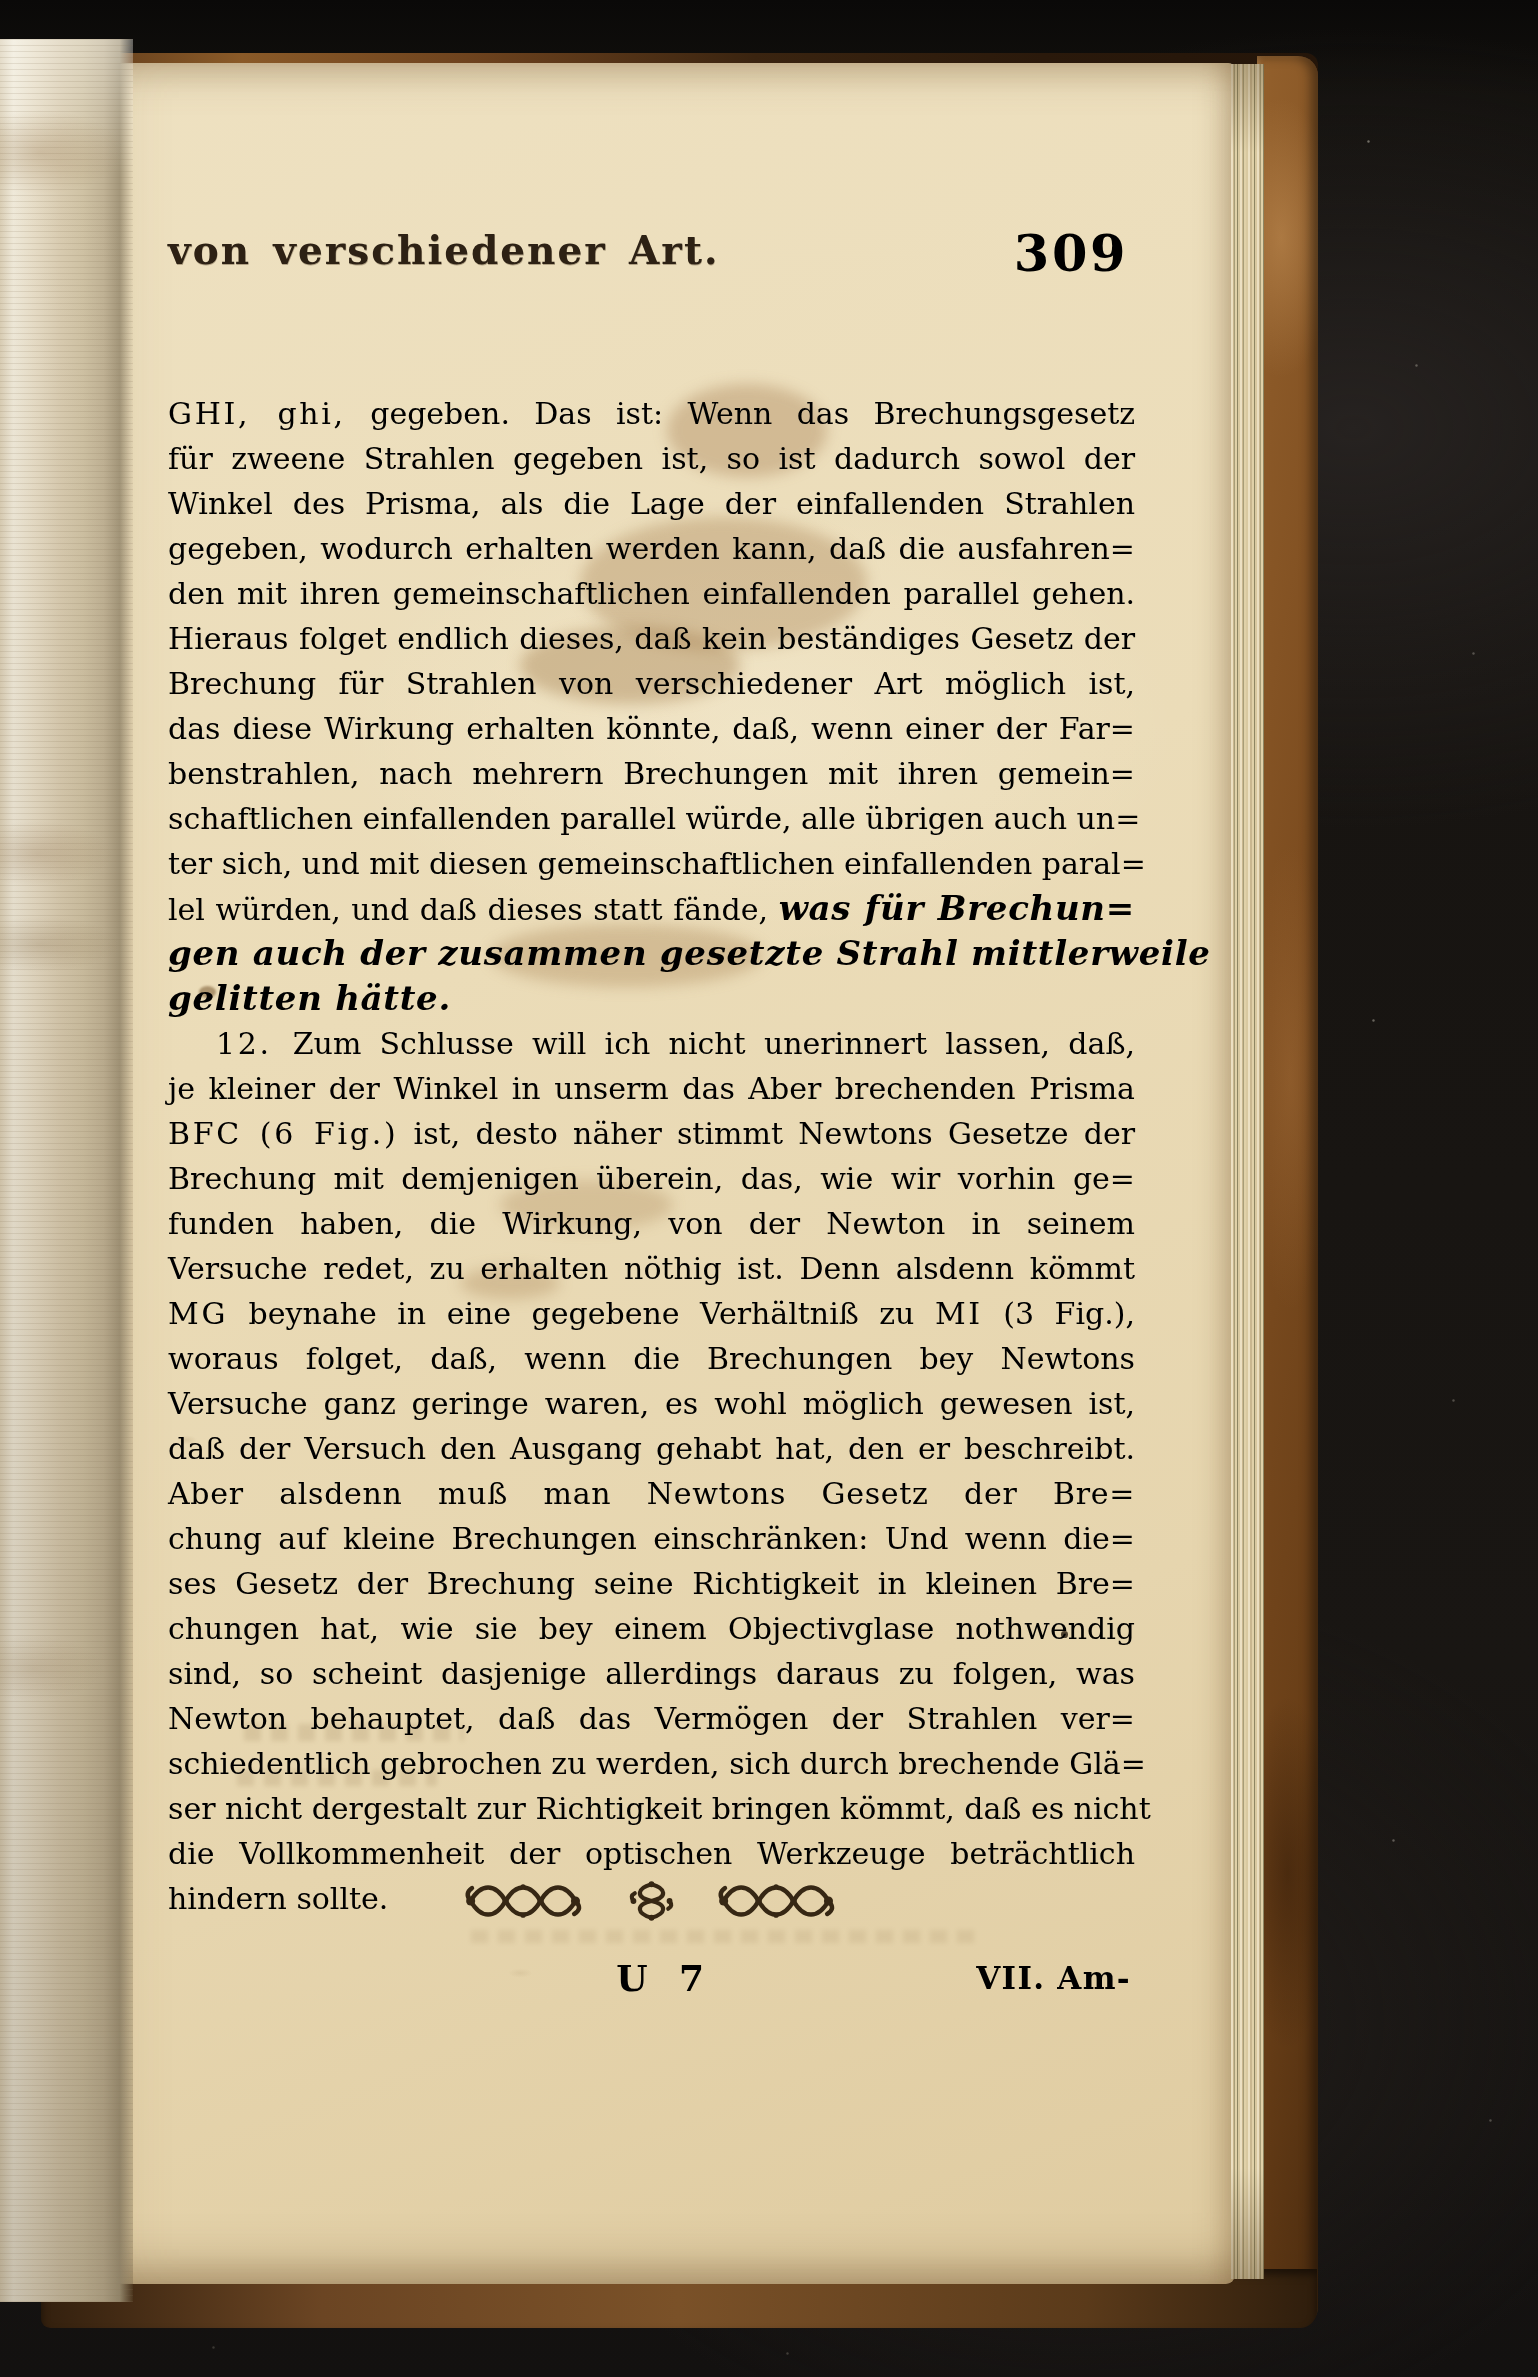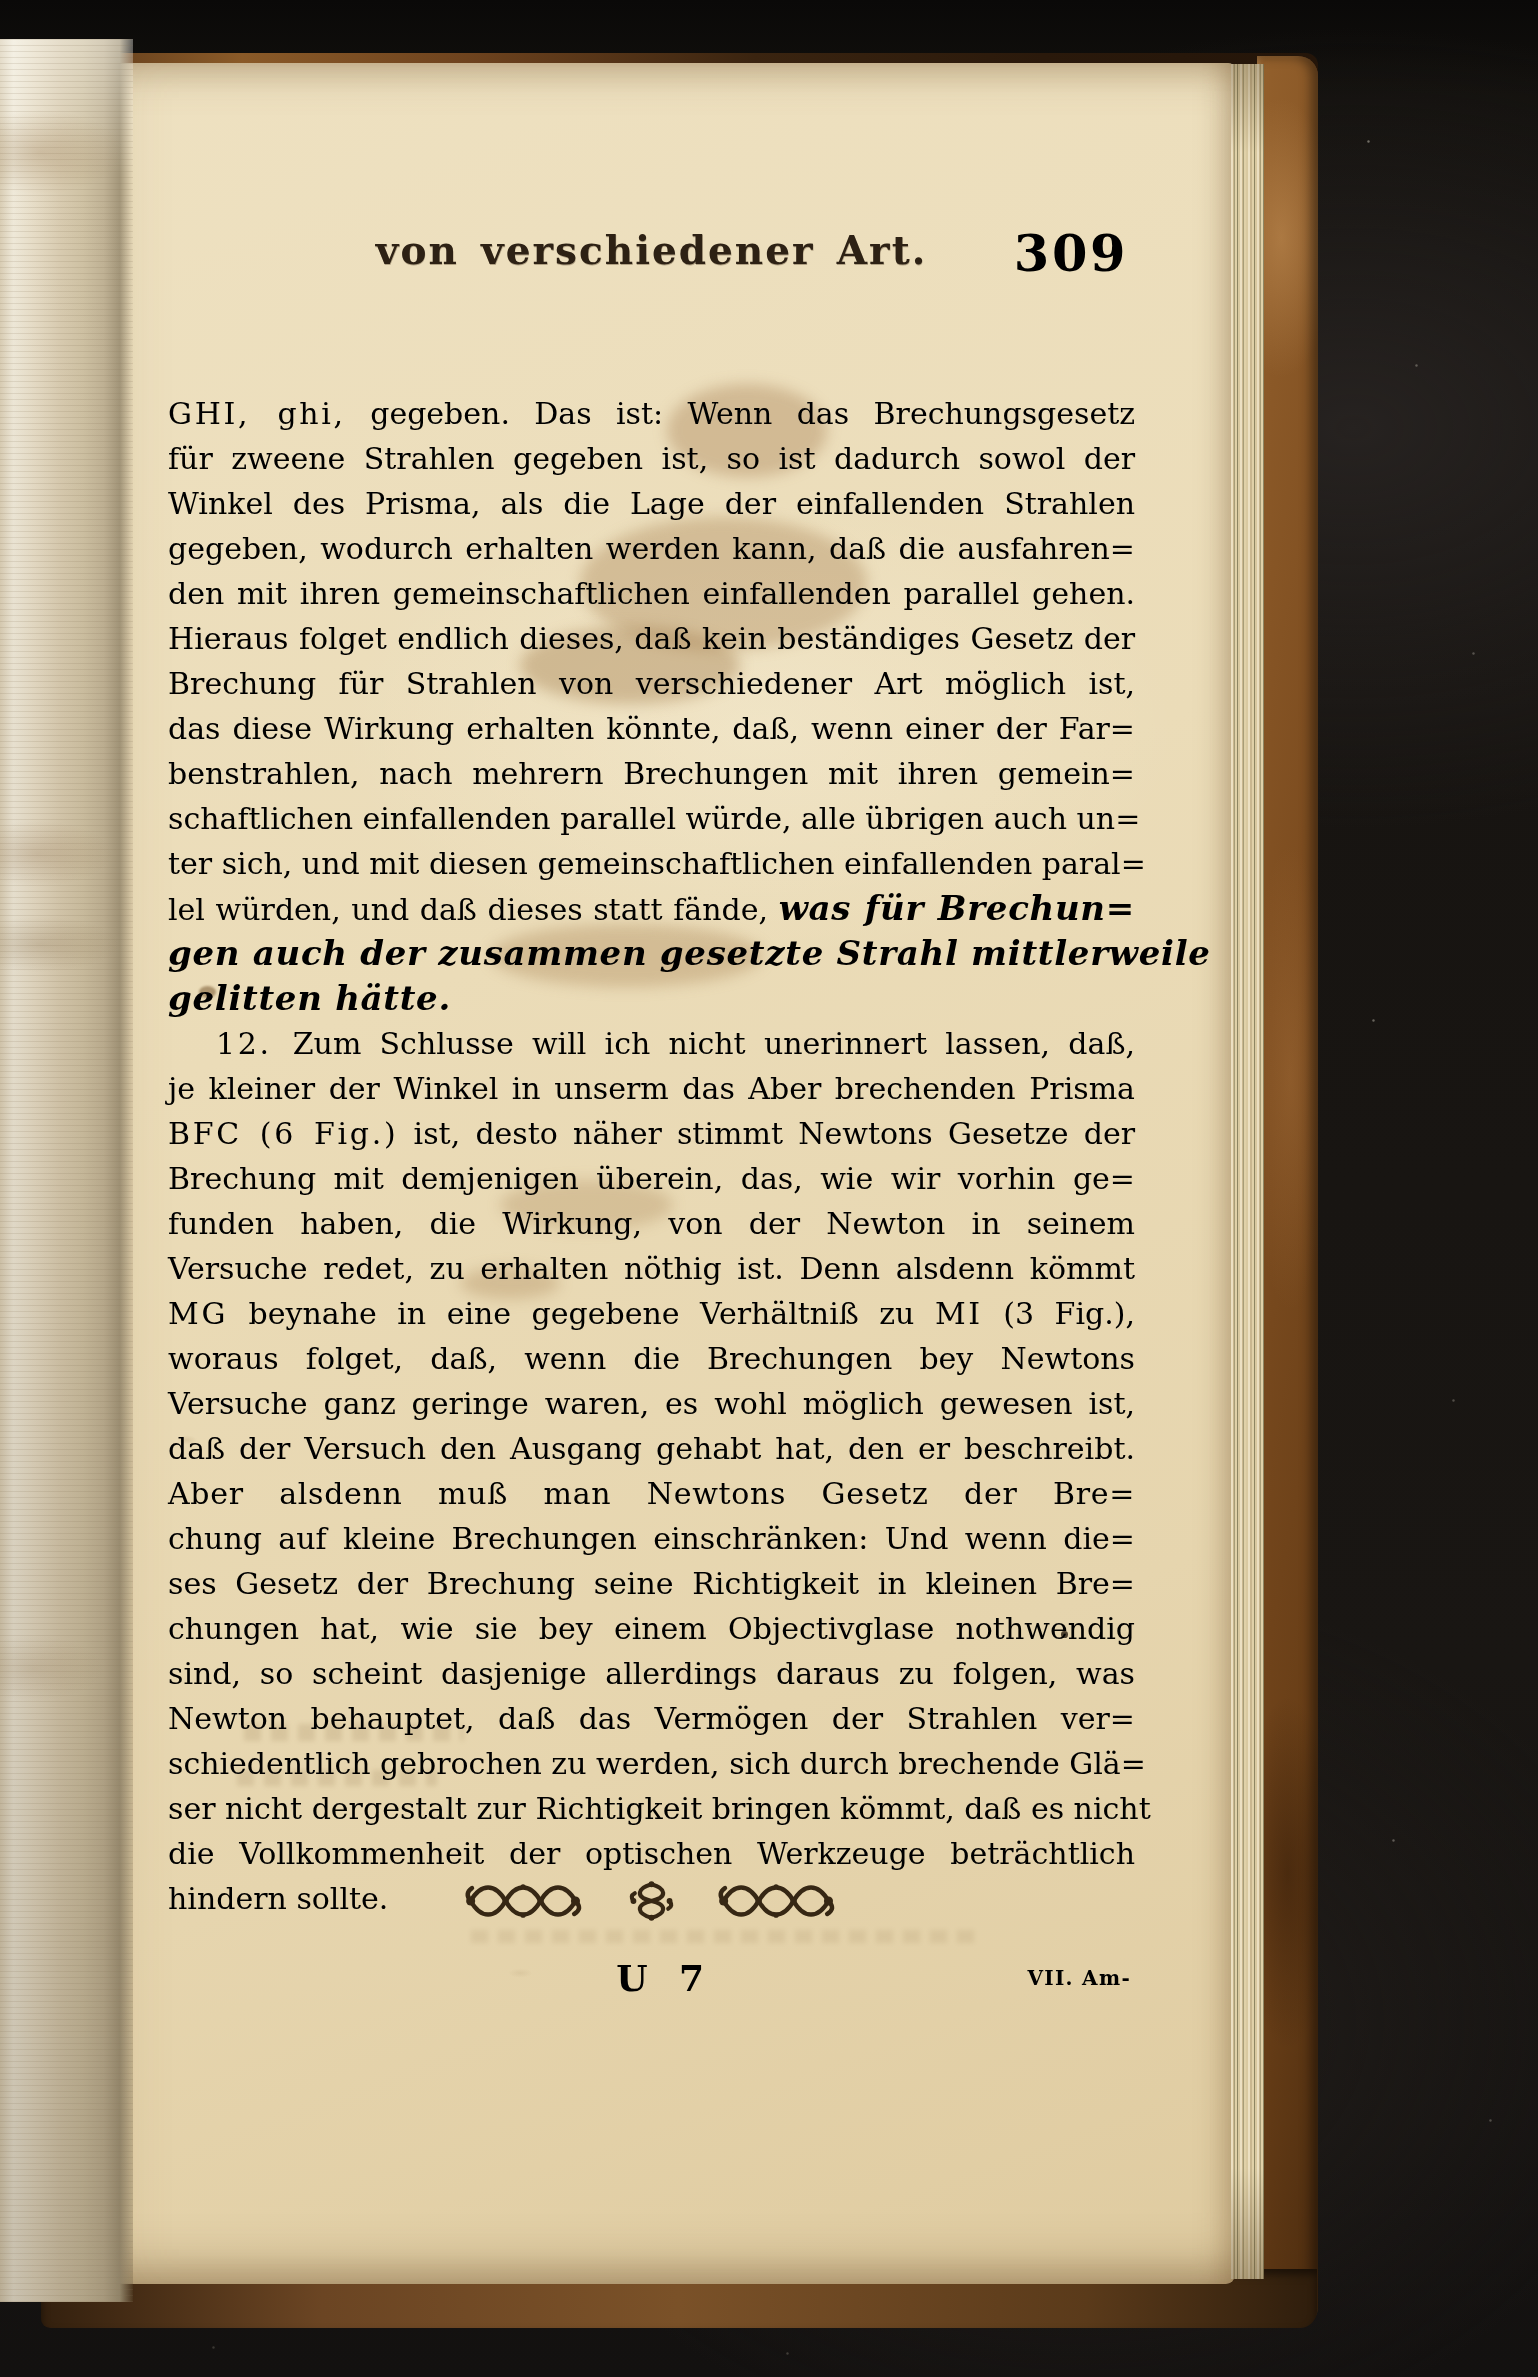--- a/index.html
+++ b/index.html
@@ -67,38 +67,38 @@
   .st5{left:456px;top:1117px;width:173px;height:50px;background:rgba(150,108,58,.24);}
   .st6{left:416px;top:1204px;width:100px;height:32px;background:rgba(150,108,58,.26);}
   .st7{left:155px;top:923px;width:17.3px;height:12px;background:rgba(110,75,35,.5);filter:blur(1.3px);}
   .st8{left:1017px;top:1568px;width:6.7px;height:6.7px;background:rgba(40,28,15,.8);filter:blur(0.7px);}
   .ghost{position:absolute;filter:blur(2.7px);opacity:.14;pointer-events:none;
     background:repeating-linear-gradient(90deg, #7a5c33 0 17.3px, rgba(0,0,0,0) 17.3px 27px);}
   .g1{left:200px;top:1661px;width:220px;height:17.3px;}
   .g2{left:193px;top:1707px;width:200px;height:16px;}
   .g3{left:427px;top:1867px;width:507px;height:13.3px;opacity:.10;}
   .header{position:absolute;left:124px;top:164px;width:967px;height:47px;}
-  .title{text-align:center;font-size:39px;line-height:47px;font-weight:700;letter-spacing:2px;word-spacing:6.7px;color:#2d2114;text-shadow:0.4px 0.7px 0.5px rgba(70,48,25,.35);}
+  .title{text-align:left;font-size:39px;line-height:47px;font-weight:700;letter-spacing:2px;word-spacing:6.7px;color:#2d2114;text-shadow:0.4px 0.7px 0.5px rgba(70,48,25,.35);}
   .pagenum{position:absolute;right:6.7px;top:2.7px;font-size:51px;line-height:47px;font-weight:600;letter-spacing:2.7px;}
   .body-text{position:absolute;left:124px;top:328px;width:967px;}
   .l{height:45px;line-height:45px;font-size:30px;text-align:justify;text-align-last:justify;font-weight:500;}
   .l.end{text-align-last:left;}
   .l.ind{text-indent:48px;}
   .l.sp{word-spacing:11.3px;letter-spacing:0.7px;}
   .l span{white-space:pre;}
   .l .an{letter-spacing:2.7px;}
   .l .em, .l.em-line span{font-size:34px;letter-spacing:0.7px;font-weight:600;font-style:italic;}
   
   .ornament{position:absolute;left:124px;top:1812px;width:967px;height:51px;
     display:flex;justify-content:center;align-items:center;gap:37px;}
   .ornament svg{display:block;}
   .footer{position:absolute;left:124px;top:1892px;width:967px;height:47px;}
   .sig{position:absolute;left:50%;transform:translateX(-50%);margin-left:13.3px;
     font-size:36px;line-height:47px;font-weight:700;letter-spacing:9.3px;}
-  .catch{position:absolute;right:4px;font-size:20px;line-height:47px;font-weight:600;letter-spacing:1.3px;}
+  .catch{position:absolute;right:4px;font-size:31px;line-height:47px;font-weight:600;letter-spacing:1.3px;}
   
   .speckles{position:absolute;left:0;top:0;width:1.3px;height:1.3px;background:transparent;border-radius:50%;
     box-shadow:
       1368px 141px 0 0.7px rgba(225,220,205,.45),
       1416px 365px 0 0.7px rgba(215,210,195,.35),
       1473px 653px 0 0.7px rgba(225,220,205,.30),
       1373px 1020px 0 0.7px rgba(225,220,205,.40),
       1453px 1400px 0 0.7px rgba(215,210,195,.30),
       1393px 1840px 0 0.7px rgba(225,220,205,.35),
       1490px 2120px 0 0.7px rgba(215,210,195,.30),

